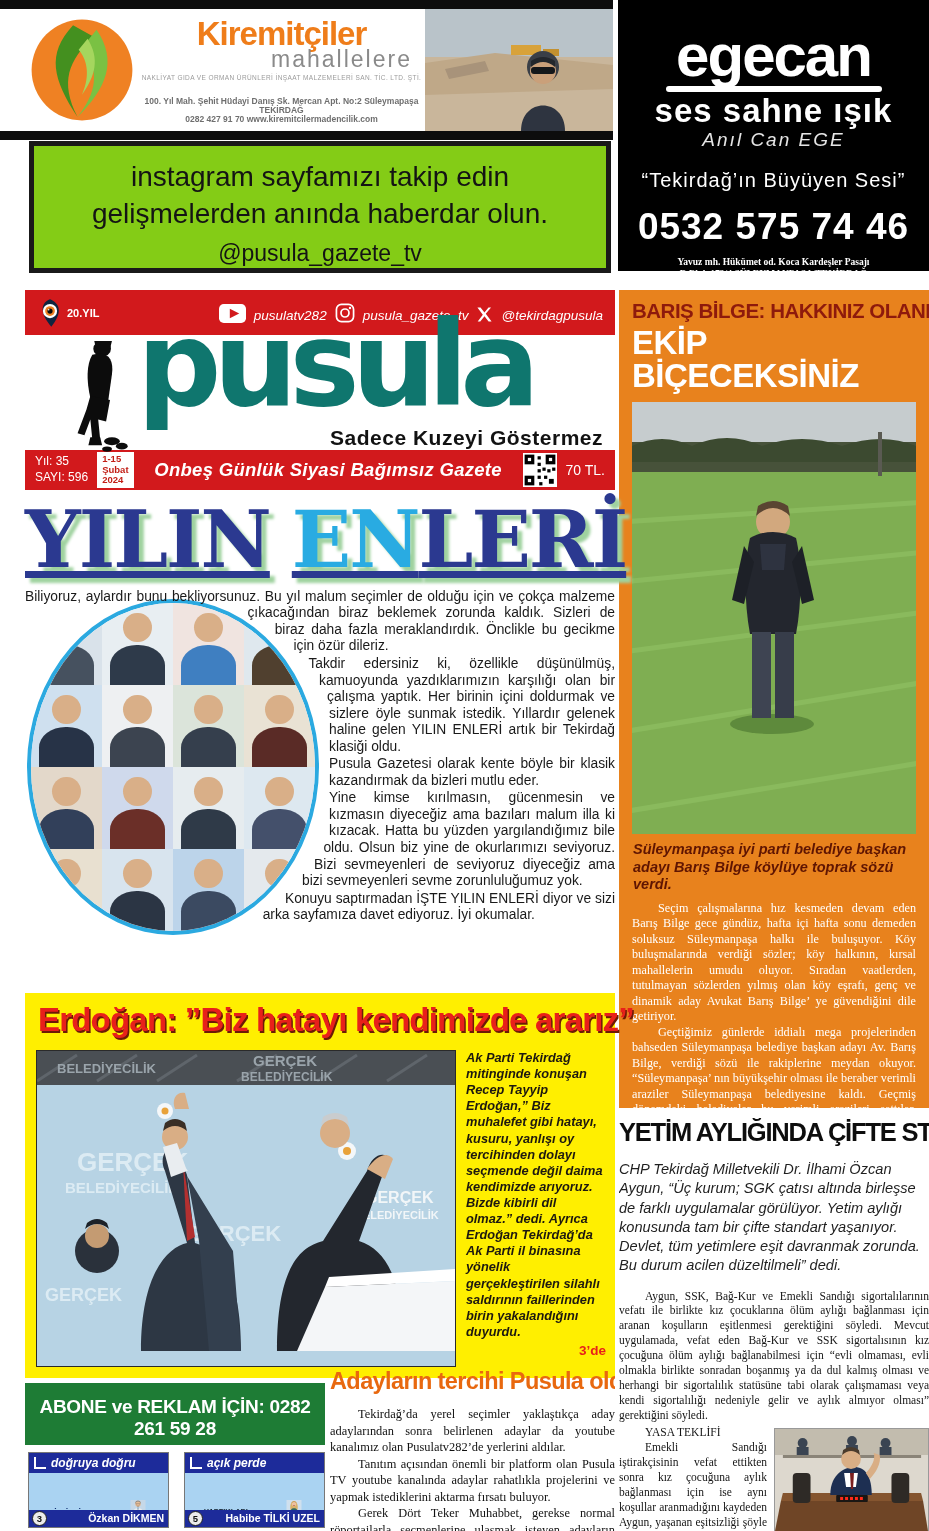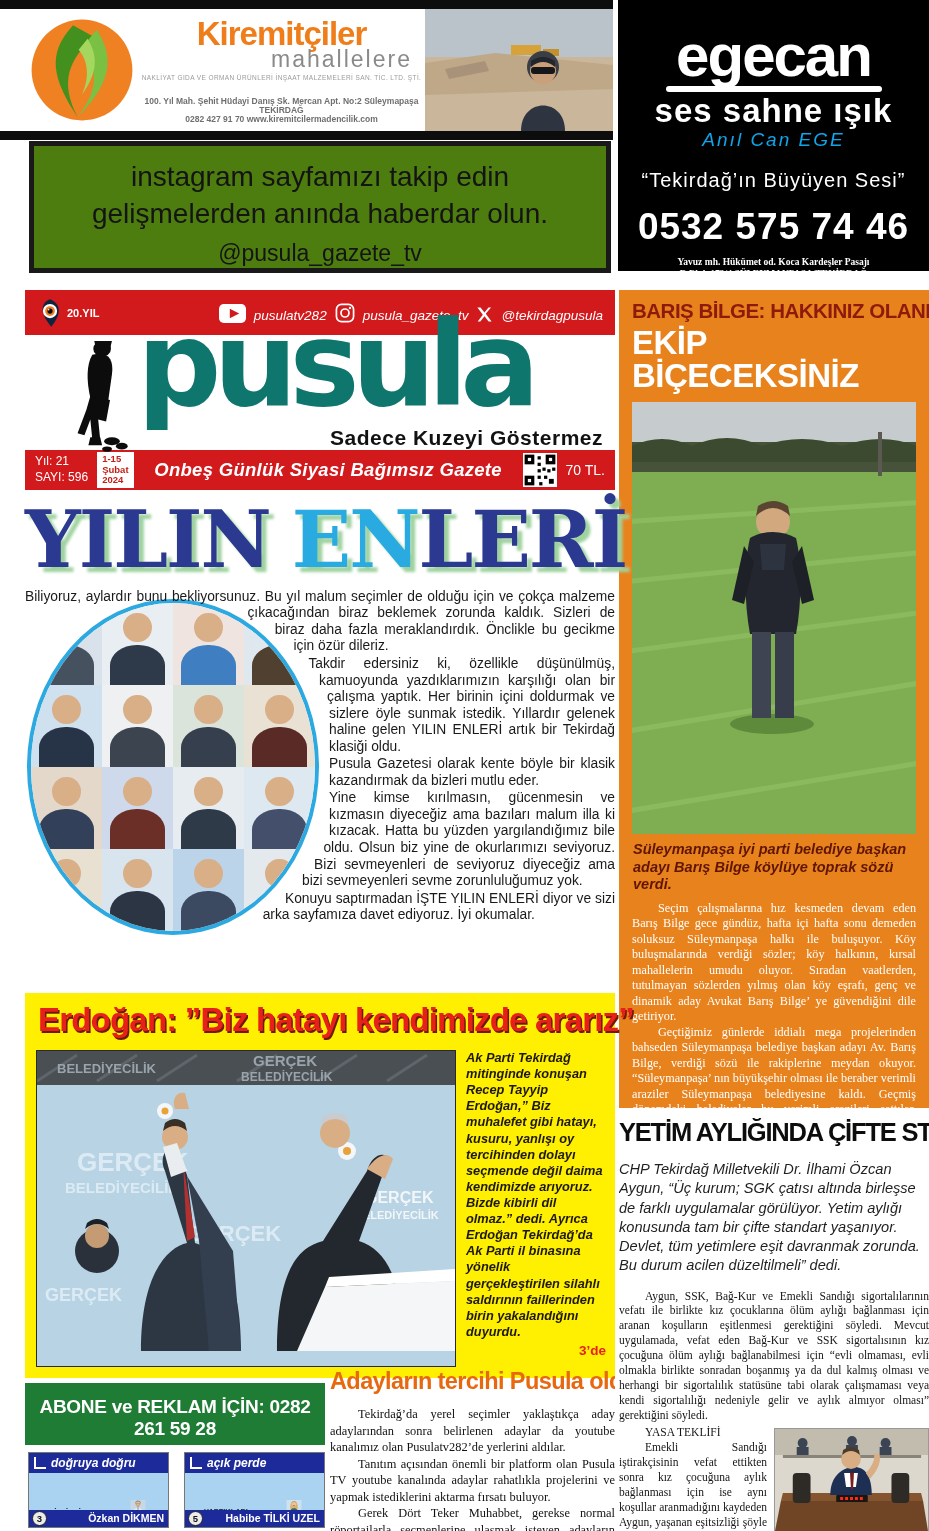--- a/index.html
+++ b/index.html
@@ -17,27 +17,27 @@
   .kirem-l1{color:#9b9b9b;font-size:6.5px;letter-spacing:.4px;margin-top:2px;}
   .kirem-l2{color:#6f6f6f;font-size:8.5px;font-weight:700;margin-top:16px;}
   .kirem-l3{color:#6f6f6f;font-size:8.5px;font-weight:700;margin-top:1px;}
   .kirem-photo{width:188px;height:122px;flex:0 0 auto;}
 
   
   .egecan{left:618px;top:0;width:311px;height:271px;background:#000;color:#fff;text-align:center;}
   .ege-brand{font-size:60px;font-weight:800;letter-spacing:-2px;line-height:1;margin-top:26px;}
   .ege-rule{width:216px;height:6px;background:#fff;border-radius:3px;margin:0 auto;}
   .ege-sub{font-size:33px;font-weight:700;letter-spacing:1px;line-height:1.05;margin-top:2px;}
-  .ege-person{font-size:19px;font-weight:300;color:#0ea5e9;letter-spacing:2px;font-style:italic;margin-top:0;}
+  .ege-person{font-size:19px;font-weight:300;color:#e5e5e5;letter-spacing:2px;font-style:italic;margin-top:0;}
   .ege-slogan{font-size:20px;margin-top:18px;letter-spacing:1px;}
   .ege-phone{font-size:37px;font-weight:800;margin-top:14px;letter-spacing:1px;}
   .ege-addr{font-family:"Liberation Serif",serif;font-weight:700;font-size:9.5px;line-height:1.35;margin-top:8px;}
 
   
-  .insta{left:29px;top:141px;width:582px;height:132px;background:#4d7c0f;border:5px solid #191919;
+  .insta{left:29px;top:141px;width:582px;height:132px;background:#84cc16;border:5px solid #191919;
          box-sizing:border-box;text-align:center;color:#141414;}
   .insta-l{font-size:28px;font-weight:500;line-height:1.33;}
   .insta-l:first-child{margin-top:12px;}
   .insta-h{font-size:23px;margin-top:8px;}
 
   
   .mast{left:25px;top:290px;width:590px;height:188px;}
   .mast-top{height:45px;background:#d2191c;display:flex;align-items:center;padding:0 12px;box-sizing:border-box;color:#fff;}
   .mast-anniv{font-weight:800;font-size:11px;margin-left:4px;}
   .mast-socials{margin-left:auto;display:flex;align-items:flex-end;gap:8px;}
@@ -59,21 +59,21 @@
   .bilge-head{color:#fff;font-weight:800;font-size:33px;letter-spacing:-.5px;line-height:1.02;margin:3px 0 9px;}
   .bilge-photo{width:100%;height:432px;display:block;}
   .bilge-caption{font-weight:700;font-style:italic;font-size:14.5px;color:#5f1502;line-height:1.22;margin:7px 1px 7px;}
   .bilge-body{font-family:"Liberation Serif",serif;color:#fff;font-size:12.2px;line-height:1.27;text-align:justify;}
   .bilge-body p{margin:0;text-indent:26px;}
 
   
   .lead{left:25px;top:497px;width:590px;height:496px;}
   .lead-h{text-align:center;white-space:nowrap;font-family:"DejaVu Serif",serif;font-weight:800;
           font-size:78px;letter-spacing:-2px;color:#2b3990;line-height:1.1;
-          text-shadow:5px 5px 3px #9fd29f;}
+          text-shadow:5px 5px 3px #9fd29f;text-decoration:underline;}
   .lead-h .hl-en{color:#29abe2;margin-left:22px;}
   .lead-body{margin-top:6px;font-size:13.8px;line-height:1.2;text-align:justify;color:#1a1a1a;height:360px;overflow:hidden;}
   .collage{float:left;width:292px;height:336px;margin:10px 10px 0 2px;border-radius:50%;
            border:4px solid #2ba9e0;overflow:hidden;box-sizing:border-box;
            display:grid;grid-template-columns:repeat(4,1fr);grid-template-rows:repeat(4,1fr);
            shape-outside:circle(50% at 50% 52%);background:#fff;}
   .tile{position:relative;overflow:hidden;}
   .tile::before{content:"";position:absolute;width:40%;height:36%;left:30%;top:12%;border-radius:50%;background:var(--h,#d9af88);}
   .tile::after{content:"";position:absolute;width:78%;height:52%;left:11%;top:52%;border-radius:48% 48% 0 0;background:var(--b,#3a4656);}
   .tile:nth-child(1){background:#d9e2ea;--b:#46515f;}
@@ -236,21 +236,21 @@
           <ellipse cx="62" cy="106" rx="8" ry="4"></ellipse>
           <ellipse cx="72" cy="111" rx="6" ry="3.4"></ellipse>
           <ellipse cx="57" cy="114" rx="5" ry="2.6"></ellipse>
         </g>
       </svg>
       <div class="logo-text">pusula</div>
       <div class="tagline">Sadece Kuzeyi Göstermez</div>
     </div>
     <div class="mast-bot">
       <div class="mast-issue">
-        <div>Yıl: 21</div>
+        <div>Yıl: 35</div>
         <div>SAYI: 596</div>
       </div>
       <div class="mast-date">
         <div>1-15</div>
         <div>Şubat</div>
         <div>2024</div>
       </div>
       <div class="mast-subtitle">Onbeş Günlük Siyasi Bağımsız Gazete</div>
       <svg width="34" height="34" viewBox="0 0 21 21">
         <rect width="21" height="21" fill="#fff"></rect>

